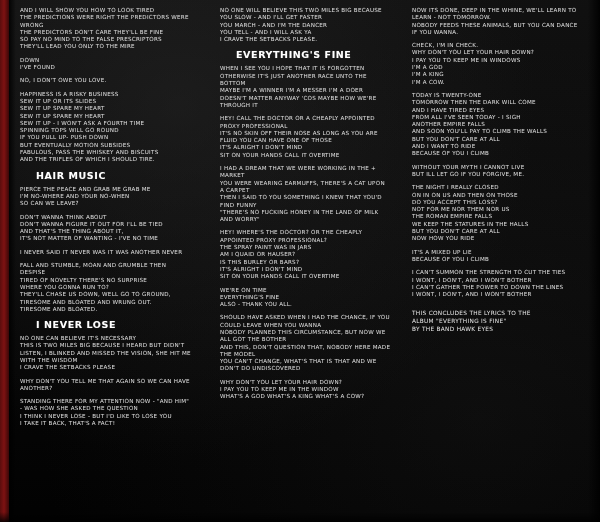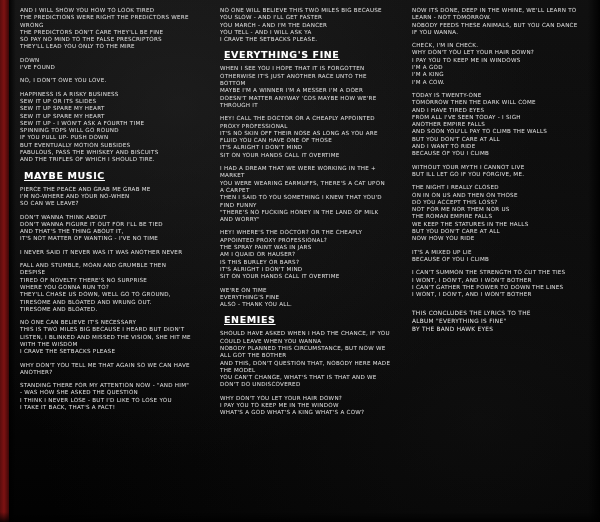--- a/index.html
+++ b/index.html
@@ -77,24 +77,23 @@
   .col-1 { width: 200px; padding-right: 12px; }
   .col-2 { width: 192px; padding-right: 12px; }
   .col-3 { width: 178px; padding-right: 4px; }
 
   .song-title {
     color: #ffffff;
     font-family: "DejaVu Sans", sans-serif;
     font-size: 9.5px;
     font-weight: bold;
     letter-spacing: 0.6px;
-    margin: 0 0 5px 4px;
+    margin: 0 0 5px 16px;
     line-height: 11px;
     text-shadow: 0 0 1px rgba(255,255,255,0.35);
-    text-decoration: underline;
   }
   .lyric {
     color: #d8d8d8;
     font-family: "DejaVu Sans", sans-serif;
     font-size: 5.6px;
     line-height: 7.3px;
     letter-spacing: 0.25px;
     margin: 0 0 6px 0;
     white-space: pre-line;
     text-transform: uppercase;
@@ -132,36 +131,37 @@
         <div class="lyric">HAPPINESS IS A RISKY BUSINESS
 SEW IT UP OR ITS SLIDES
 SEW IT UP SPARE MY HEART
 SEW IT UP SPARE MY HEART
 SEW IT UP - I WON'T ASK A FOURTH TIME
 SPINNING TOPS WILL GO ROUND
 IF YOU PULL UP- PUSH DOWN
 BUT EVENTUALLY MOTION SUBSIDES
 FABULOUS, PASS THE WHISKEY AND BISCUITS
 AND THE TRIFLES OF WHICH I SHOULD TIRE.</div>
-        <div class="song-title">MAYBE MUSIC</div>
+        <div class="song-title">HAIR MUSIC</div>
         <div class="lyric">PIERCE THE PEACE AND GRAB ME GRAB ME
 I'M NO-WHERE AND YOUR NO-WHEN
 SO CAN WE LEAVE?</div>
         <div class="lyric">DON'T WANNA THINK ABOUT
 DON'T WANNA FIGURE IT OUT FOR I'LL BE TIED
 AND THAT'S THE THING ABOUT IT,
 IT'S NOT MATTER OF WANTING - I'VE NO TIME</div>
         <div class="lyric">I NEVER SAID IT NEVER WAS IT WAS ANOTHER NEVER</div>
         <div class="lyric">FALL AND STUMBLE, MOAN AND GRUMBLE THEN
 DESPISE
 TIRED OF NOVELTY THERE'S NO SURPRISE
 WHERE YOU GONNA RUN TO?
 THEY'LL CHASE US DOWN, WELL GO TO GROUND,
 TIRESOME AND BLOATED AND WRUNG OUT.
 TIRESOME AND BLOATED.</div>
+        <div class="song-title">I NEVER LOSE</div>
         <div class="lyric">NO ONE CAN BELIEVE IT'S NECESSARY
 THIS IS TWO MILES BIG BECAUSE I HEARD BUT DIDN'T
 LISTEN, I BLINKED AND MISSED THE VISION, SHE HIT ME
 WITH THE WISDOM
 I CRAVE THE SETBACKS PLEASE</div>
         <div class="lyric">WHY DON'T YOU TELL ME THAT AGAIN SO WE CAN HAVE
 ANOTHER?</div>
         <div class="lyric">STANDING THERE FOR MY ATTENTION NOW - "AND HIM"
 - WAS HOW SHE ASKED THE QUESTION
 I THINK I NEVER LOSE - BUT I'D LIKE TO LOSE YOU
@@ -197,21 +197,20 @@
         <div class="lyric">HEY! WHERE'S THE DOCTOR? OR THE CHEAPLY
 APPOINTED PROXY PROFESSIONAL?
 THE SPRAY PAINT WAS IN JARS
 AM I QUAID OR HAUSER?
 IS THIS BURLEY OR BARS?
 IT'S ALRIGHT I DON'T MIND
 SIT ON YOUR HANDS CALL IT OVERTIME</div>
         <div class="lyric">WE'RE ON TIME
 EVERYTHING'S FINE
 ALSO - THANK YOU ALL.</div>
-        <div class="song-title">ENEMIES</div>
         <div class="lyric">SHOULD HAVE ASKED WHEN I HAD THE CHANCE, IF YOU
 COULD LEAVE WHEN YOU WANNA
 NOBODY PLANNED THIS CIRCUMSTANCE, BUT NOW WE
 ALL GOT THE BOTHER
 AND THIS, DON'T QUESTION THAT, NOBODY HERE MADE
 THE MODEL
 YOU CAN'T CHANGE, WHAT'S THAT IS THAT AND WE
 DON'T DO UNDISCOVERED</div>
         <div class="lyric">WHY DON'T YOU LET YOUR HAIR DOWN?
 I PAY YOU TO KEEP ME IN THE WINDOW

